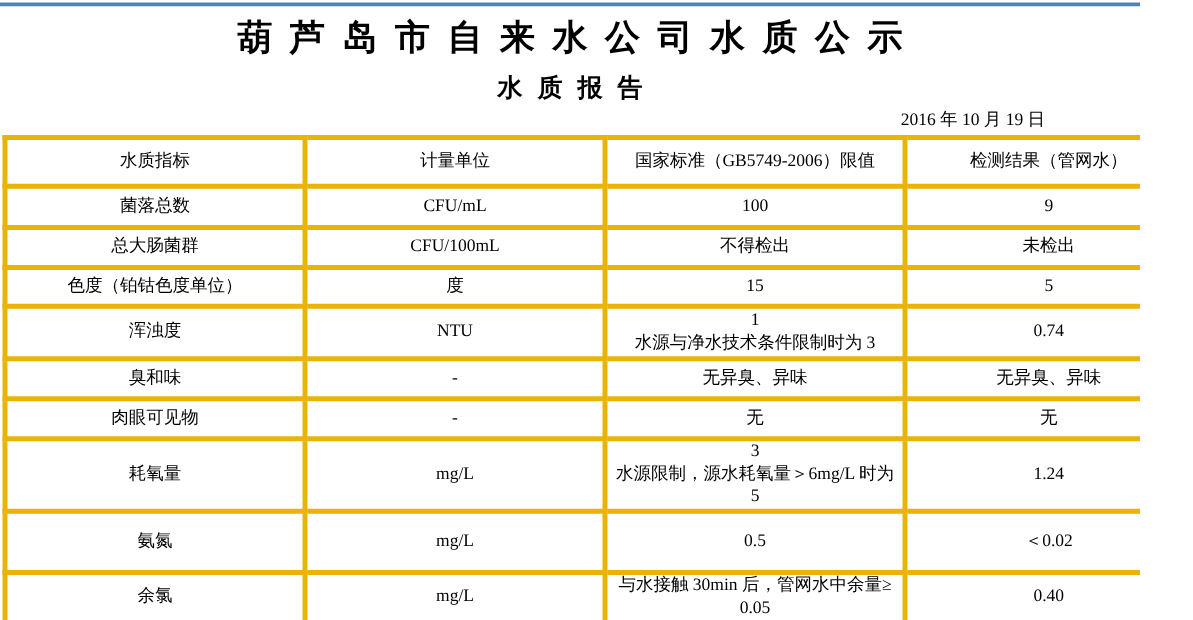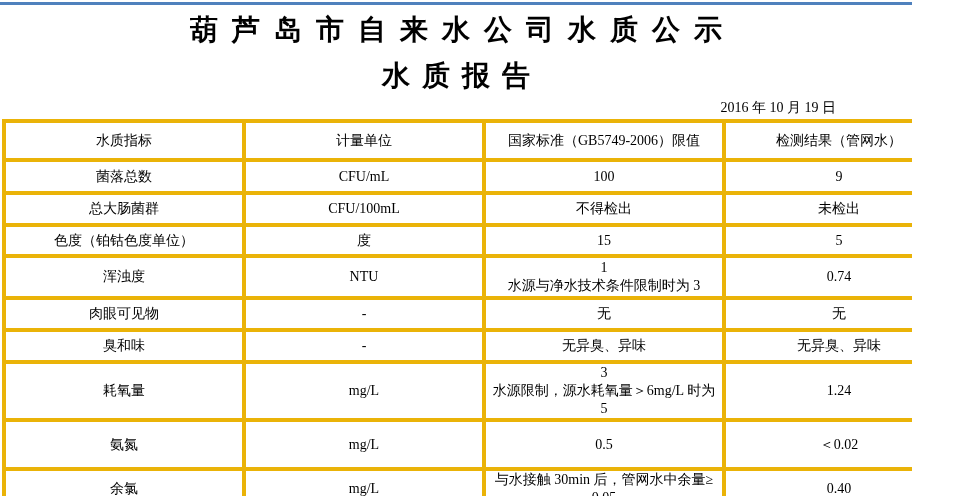--- a/index.html
+++ b/index.html
@@ -25,21 +25,21 @@
     text-align: center;
     font-size: 28px;
     font-weight: bold;
     letter-spacing: 14px;
     text-indent: 14px;
     white-space: nowrap;
   }
   .doc-subtitle {
     margin-top: 8px;
     text-align: center;
-    font-size: 28px;
+    font-size: 20px;
     font-weight: bold;
     letter-spacing: 12px;
     text-indent: 12px;
   }
   .doc-date {
     margin-top: 4px;
     text-align: right;
     padding-right: 76px;
     font-size: 14px;
     height: 18px;
@@ -129,30 +129,30 @@
         <td>5</td>
       </tr>
       <tr>
         <td>浑浊度</td>
         <td>NTU</td>
         <td class="limit-cell">1
 水源与净水技术条件限制时为 3</td>
         <td>0.74</td>
       </tr>
       <tr>
+        <td>臭和味</td>
+        <td>-</td>
+        <td class="limit-cell">无异臭、异味</td>
+        <td>无异臭、异味</td>
+      </tr>
+      <tr>
         <td>肉眼可见物</td>
         <td>-</td>
         <td class="limit-cell">无</td>
         <td>无</td>
-      </tr>
-      <tr>
-        <td>臭和味</td>
-        <td>-</td>
-        <td class="limit-cell">无异臭、异味</td>
-        <td>无异臭、异味</td>
       </tr>
       <tr>
         <td>耗氧量</td>
         <td>mg/L</td>
         <td class="limit-cell">3
 水源限制，源水耗氧量＞6mg/L 时为 5</td>
         <td>1.24</td>
       </tr>
       <tr>
         <td>氨氮</td>

